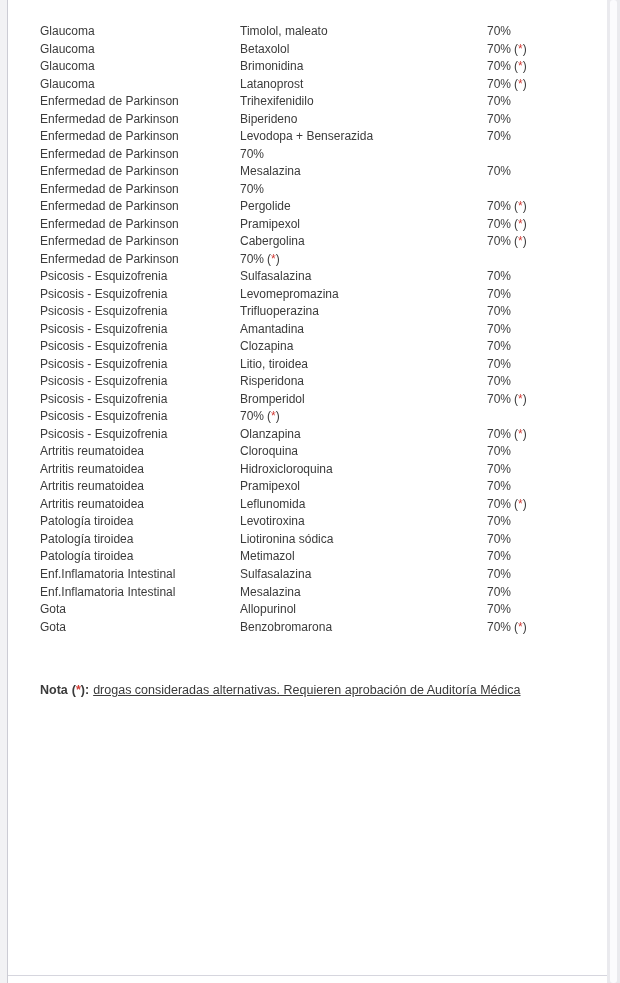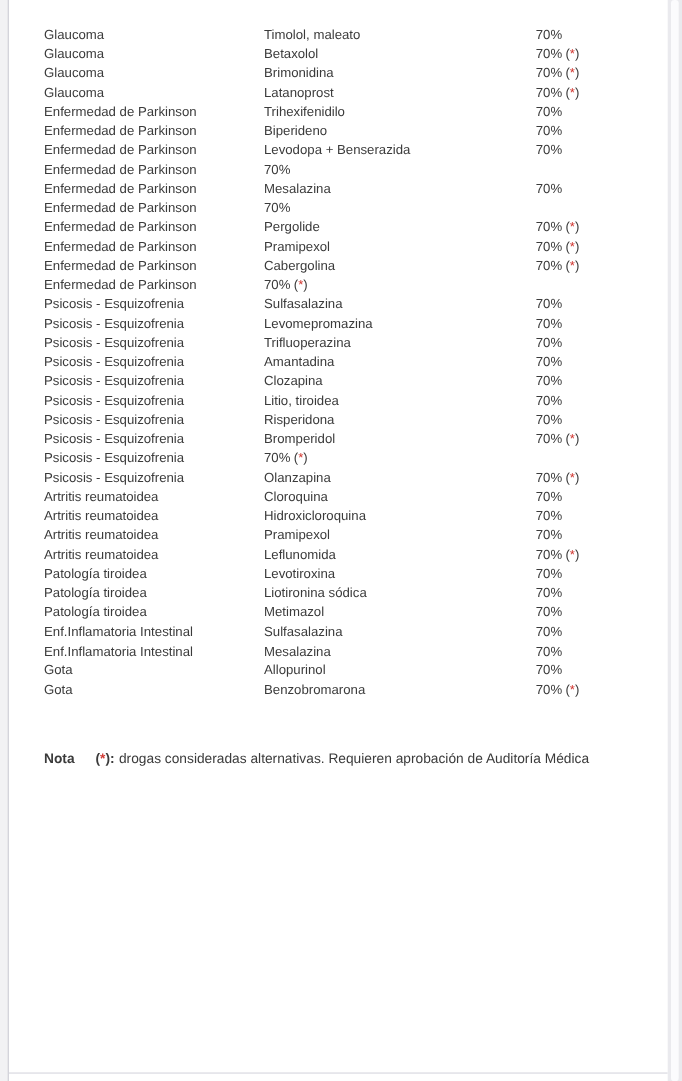--- a/index.html
+++ b/index.html
@@ -68,22 +68,22 @@
   .star { color: #d23b35; }
   
   .note {
     position: absolute;
     left: 40px; top: 682px;
     font-size: 12.5px;
     line-height: 16px;
     white-space: nowrap;
   }
   .note-bold { font-weight: bold; }
-  .note-label { margin-right: 19px; }
-  .note-text { margin-left: 4px; }
+  .note-label { margin-right: 4px; }
+  .note-text { margin-left: 4px; text-decoration: underline; }
 </style>
 </head>
 <body>
 
 <div class="frame">
 
   <div class="left-band"></div>
 
   <div class="drug-table">
 

